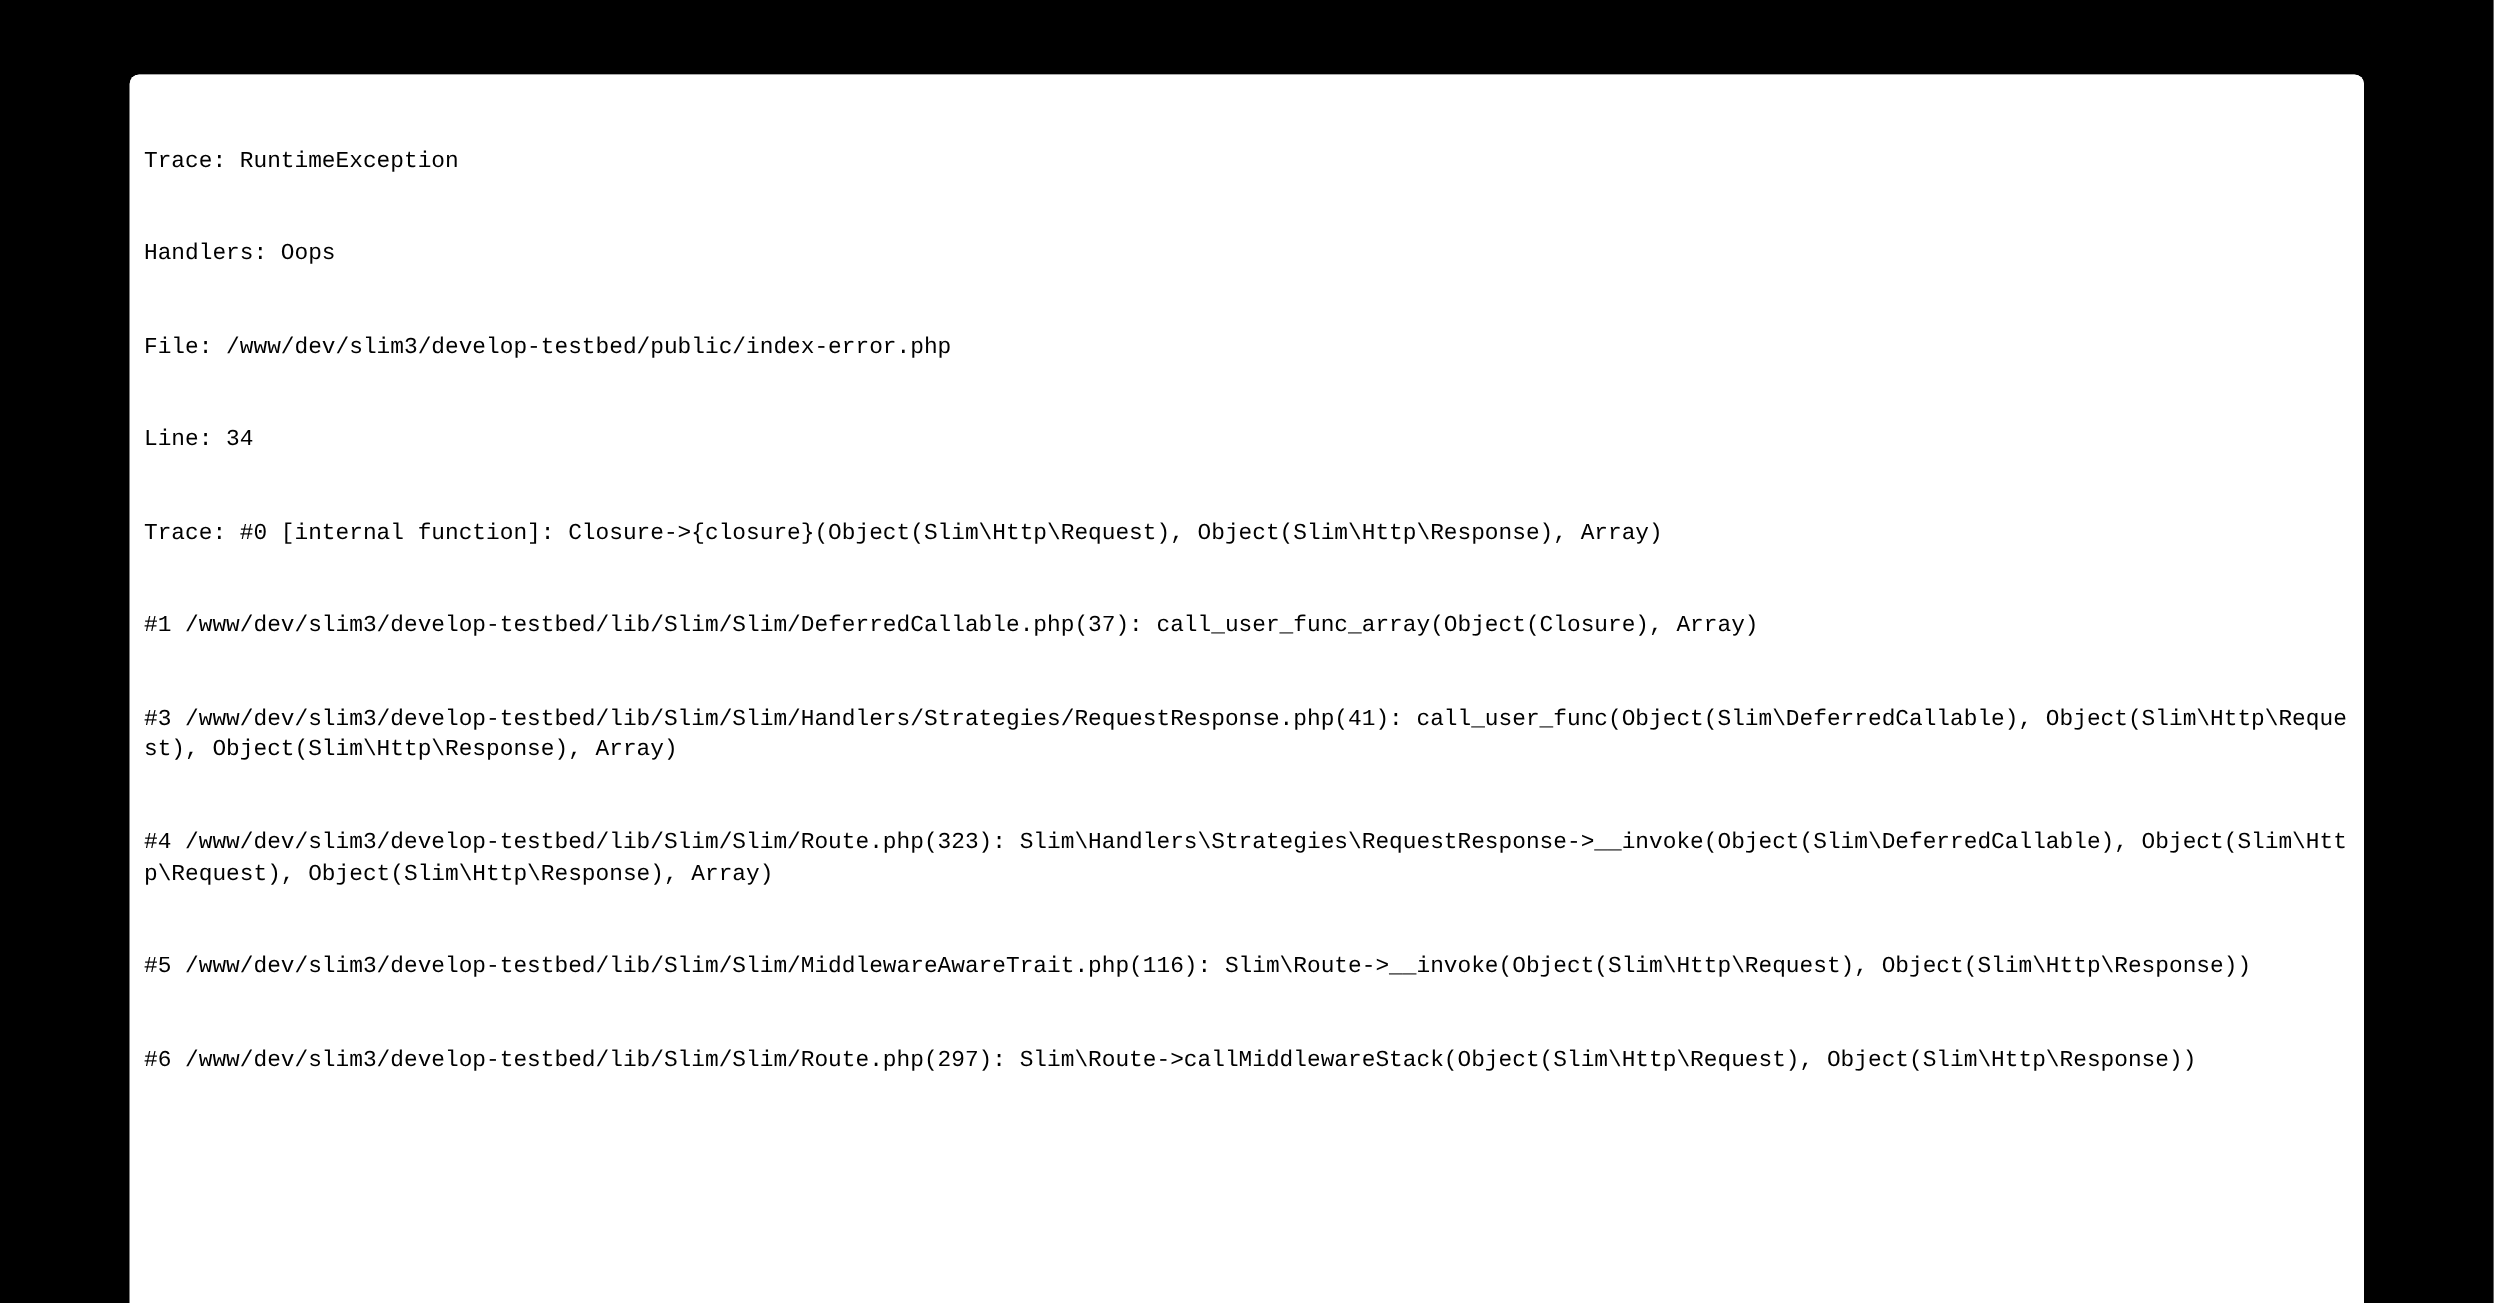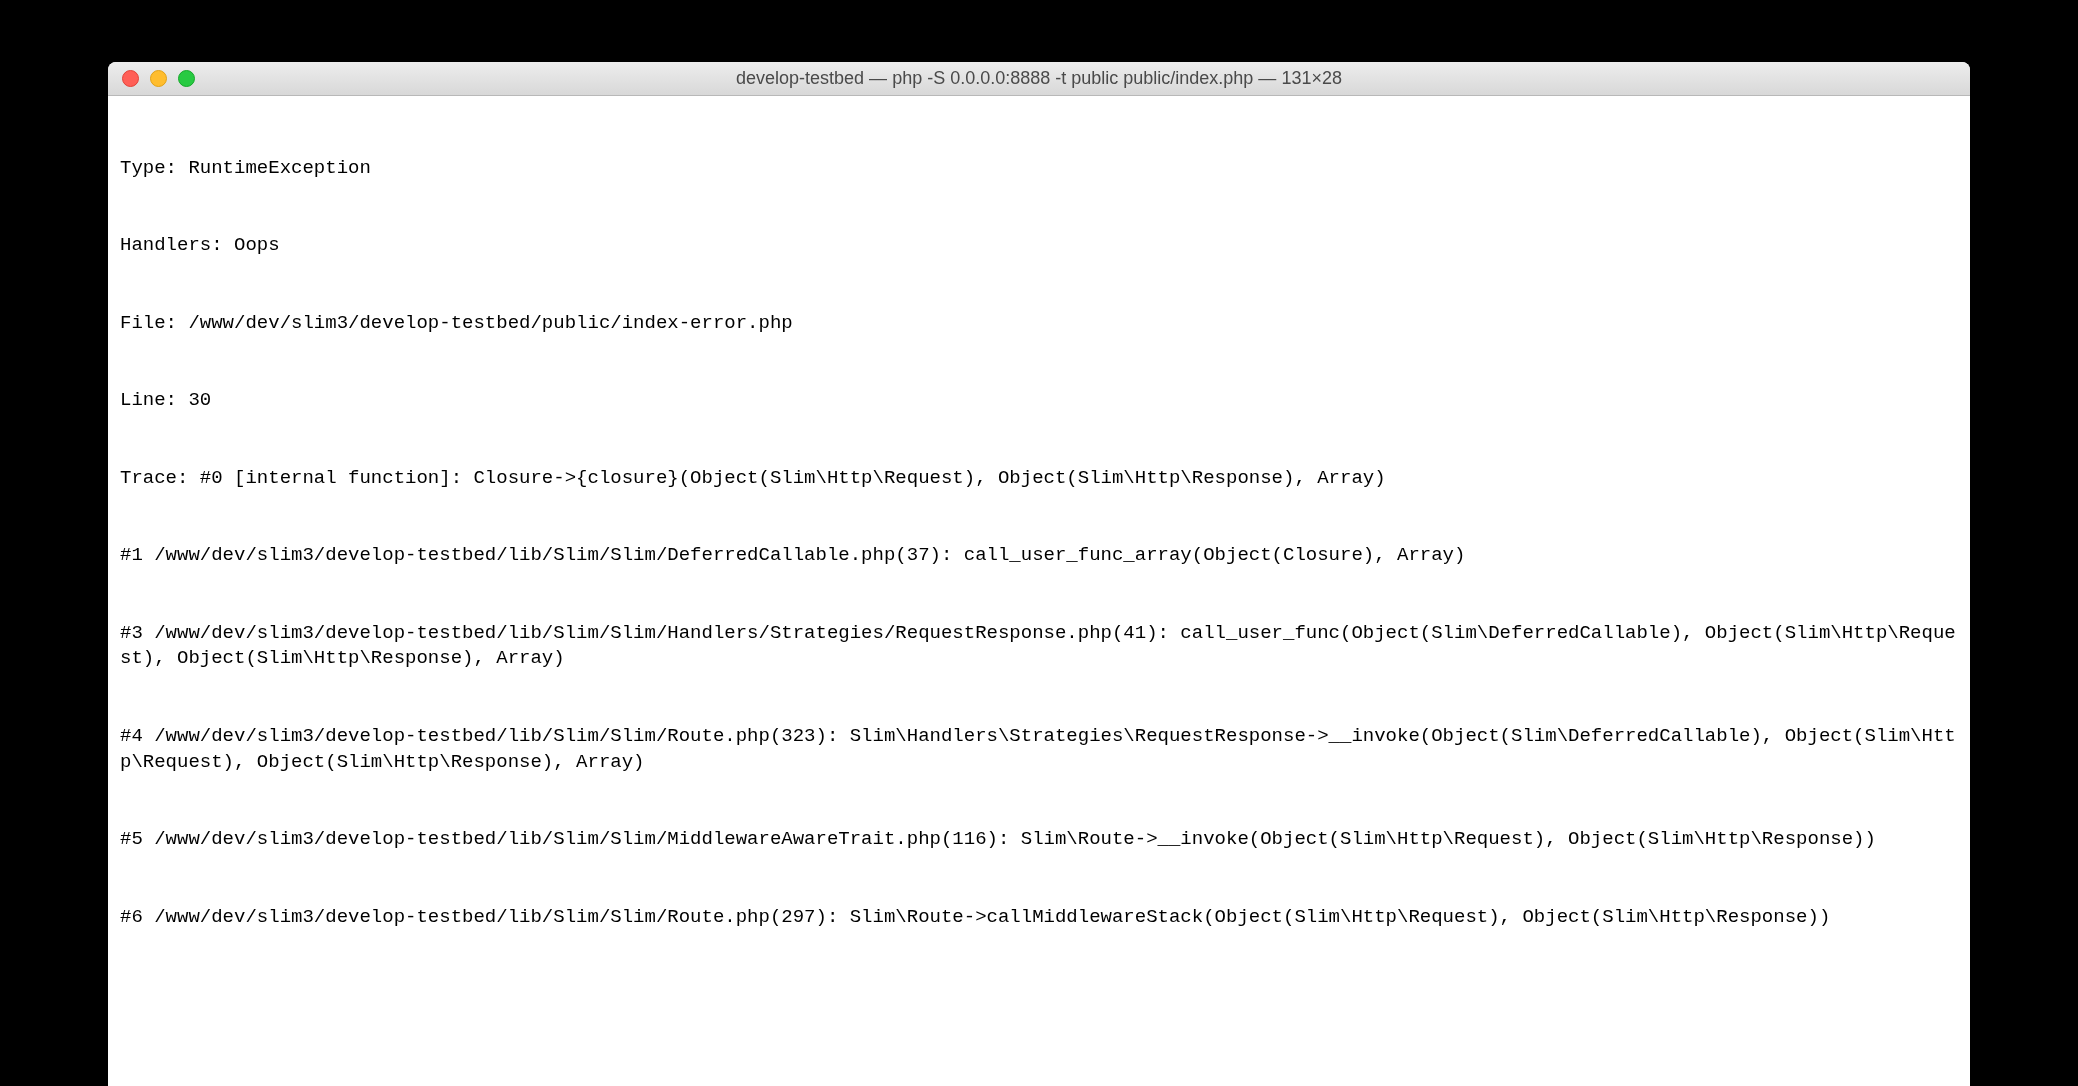--- a/index.html
+++ b/index.html
@@ -60,33 +60,25 @@
       white-space: pre-wrap;
       word-break: break-all;
       min-height: 820px;
     }
     .line { display: block; }
   </style>
 </head>
 <body>
 
 <div class="window">
-  <div class="titlebar">
-    <div class="traffic-lights">
-      <div class="tl tl-close"></div>
-      <div class="tl tl-min"></div>
-      <div class="tl tl-max"></div>
-    </div>
-    <div class="title">develop-testbed — php -S 0.0.0.0:8888 -t public public/index.php — 131×28</div>
-  </div>
   <div class="terminal-body">
-    <span class="line">Type: RuntimeException</span>
+    <span class="line">Trace: RuntimeException</span>
     <span class="line">Handlers: Oops</span>
     <span class="line">File: /www/dev/slim3/develop-testbed/public/index-error.php</span>
-    <span class="line">Line: 30</span>
+    <span class="line">Line: 34</span>
     <span class="line">Trace: #0 [internal function]: Closure-&gt;{closure}(Object(Slim\Http\Request), Object(Slim\Http\Response), Array)</span>
     <span class="line">#1 /www/dev/slim3/develop-testbed/lib/Slim/Slim/DeferredCallable.php(37): call_user_func_array(Object(Closure), Array)</span>
     <span class="line">#3 /www/dev/slim3/develop-testbed/lib/Slim/Slim/Handlers/Strategies/RequestResponse.php(41): call_user_func(Object(Slim\DeferredCallable), Object(Slim\Http\Request), Object(Slim\Http\Response), Array)</span>
     <span class="line">#4 /www/dev/slim3/develop-testbed/lib/Slim/Slim/Route.php(323): Slim\Handlers\Strategies\RequestResponse-&gt;__invoke(Object(Slim\DeferredCallable), Object(Slim\Http\Request), Object(Slim\Http\Response), Array)</span>
     <span class="line">#5 /www/dev/slim3/develop-testbed/lib/Slim/Slim/MiddlewareAwareTrait.php(116): Slim\Route-&gt;__invoke(Object(Slim\Http\Request), Object(Slim\Http\Response))</span>
     <span class="line">#6 /www/dev/slim3/develop-testbed/lib/Slim/Slim/Route.php(297): Slim\Route-&gt;callMiddlewareStack(Object(Slim\Http\Request), Object(Slim\Http\Response))</span>
     
     
     
     

